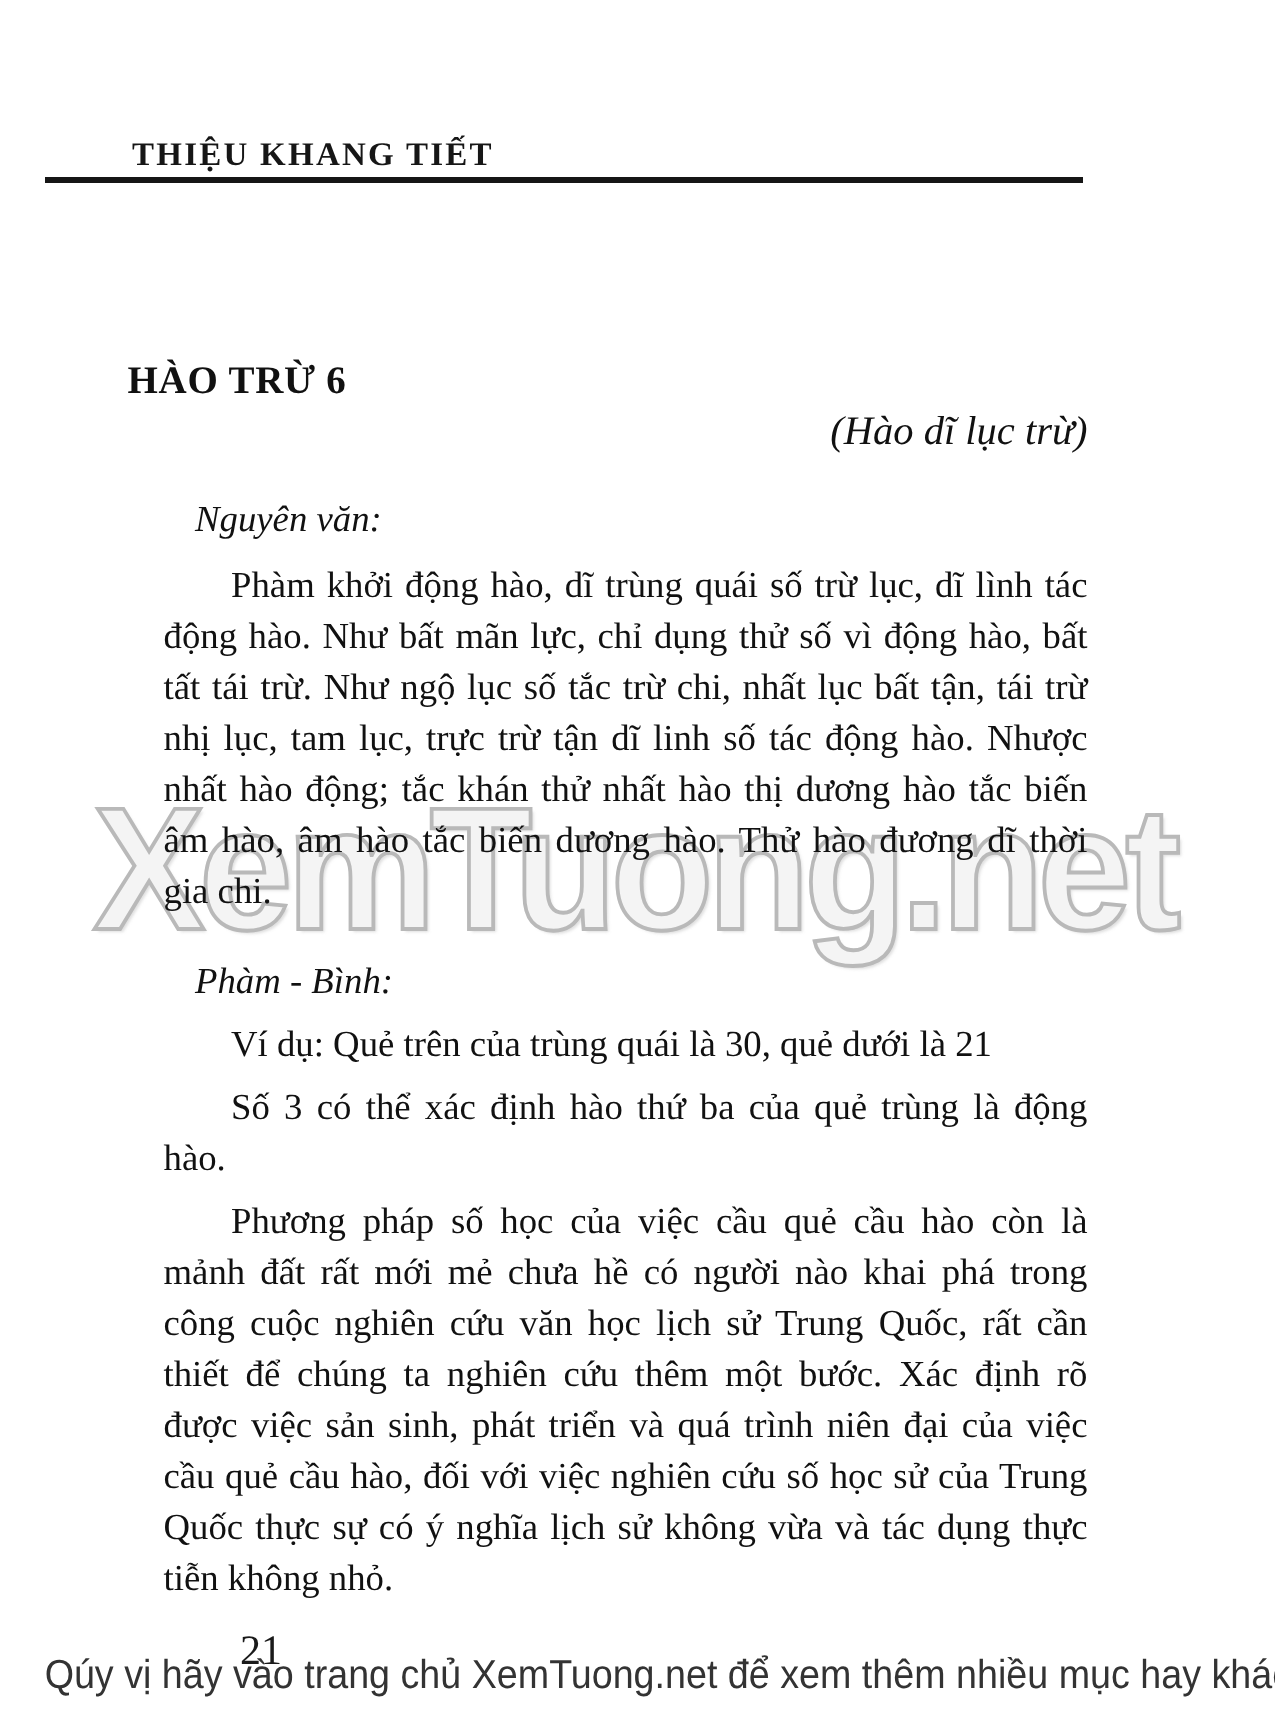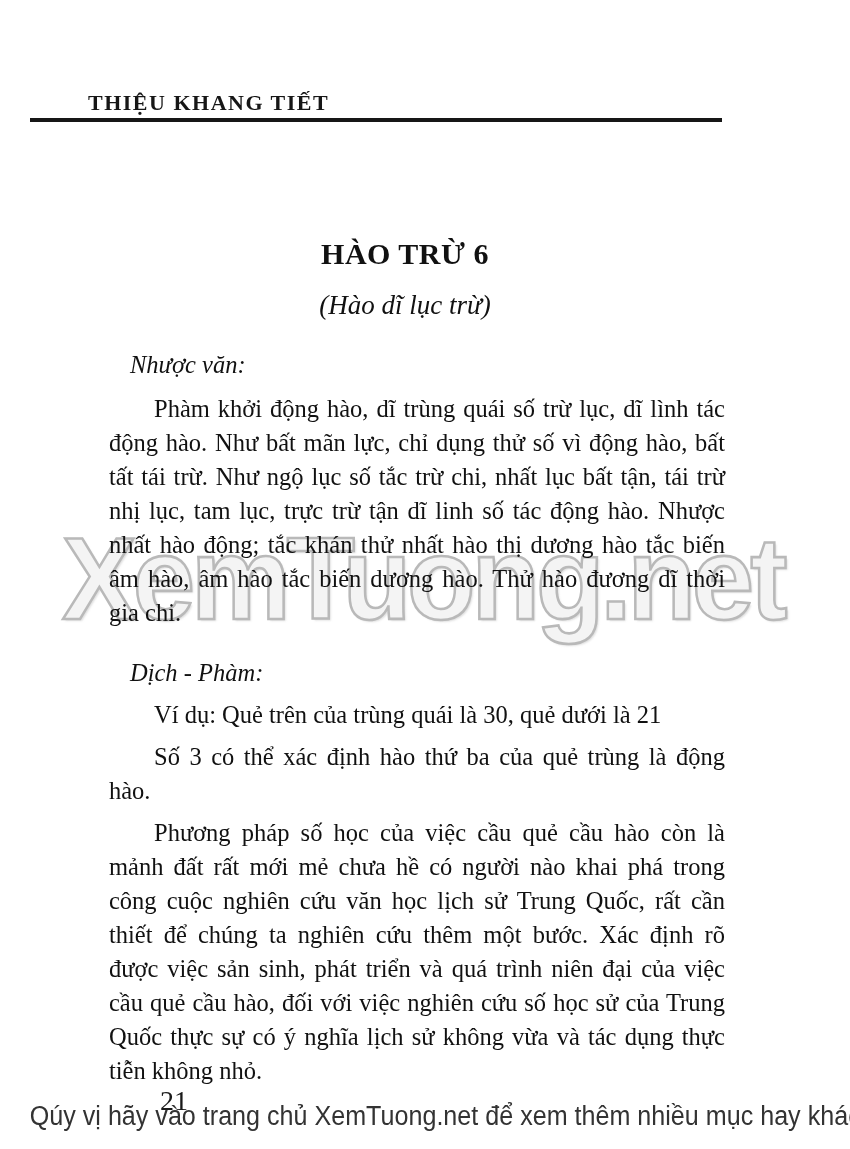--- a/index.html
+++ b/index.html
@@ -58,31 +58,30 @@
     position: absolute;
     top: 238px;
     left: 85px;
     width: 640px;
     z-index: 2;
     font-size: 24.5px;
     line-height: 34px;
     text-align: justify;
   }
   .article-title {
-    text-align: center;
-    font-size: 30px;
+    text-align: left;
+    font-size: 26px;
     font-weight: bold;
     letter-spacing: 0.5px;
     line-height: 32px;
   }
   .article-subtitle {
-    text-align: center;
+    text-align: right;
     font-style: italic;
     font-size: 27px;
-    margin-top: 18px;
     font-weight: normal;
   }
   .section-label {
     font-style: italic;
     text-indent: 45px;
     margin-top: 26px;
     text-align: left;
   }
   .content p.body-par {
     text-indent: 45px;
@@ -125,25 +124,25 @@
     <span class="head-title">THIỆU KHANG TIẾT</span>
     <div class="head-rule"></div>
   </div>
 
   <div class="watermark">XemTuong.net</div>
 
   <div class="content">
     <h1 class="article-title">HÀO TRỪ 6</h1>
     <div class="article-subtitle">(Hào dĩ lục trừ)</div>
 
-    <p class="section-label">Nhược văn:</p>
+    <p class="section-label">Nguyên văn:</p>
 
     <p class="body-par first-par">Phàm khởi động hào, dĩ trùng quái số trừ lục, dĩ lình tác động hào. Như bất mãn lực, chỉ dụng thử số vì động hào, bất tất tái trừ. Như ngộ lục số tắc trừ chi, nhất lục bất tận, tái trừ nhị lục, tam lục, trực trừ tận dĩ linh số tác động hào. Nhược nhất hào động; tắc khán thử nhất hào thị dương hào tắc biến âm hào, âm hào tắc biến dương hào. Thử hào đương dĩ thời gia chi.</p>
 
-    <p class="section-label">Dịch - Phàm:</p>
+    <p class="section-label">Phàm - Bình:</p>
 
     <p class="body-par">Ví dụ: Quẻ trên của trùng quái là 30, quẻ dưới là 21</p>
     <p class="body-par">Số 3 có thể xác định hào thứ ba của quẻ trùng là động hào.</p>
     <p class="body-par">Phương pháp số học của việc cầu quẻ cầu hào còn là mảnh đất rất mới mẻ chưa hề có người nào khai phá trong công cuộc nghiên cứu văn học lịch sử Trung Quốc, rất cần thiết để chúng ta nghiên cứu thêm một bước. Xác định rõ được việc sản sinh, phát triển và quá trình niên đại của việc cầu quẻ cầu hào, đối với việc nghiên cứu số học sử của Trung Quốc thực sự có ý nghĩa lịch sử không vừa và tác dụng thực tiễn không nhỏ.</p>
   </div>
 
   <div class="page-number">21</div>
 
   <div class="footer-promo">Qúy vị hãy vào trang chủ XemTuong.net để xem thêm nhiều mục hay khác</div>
 

